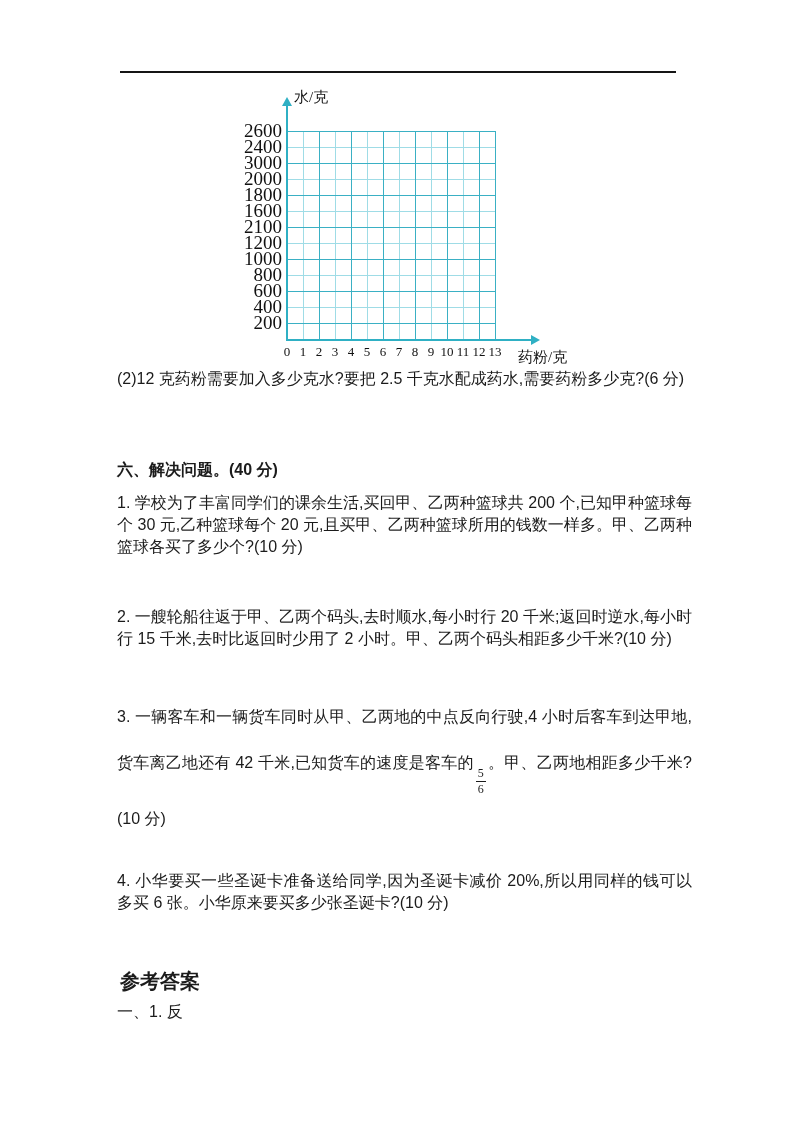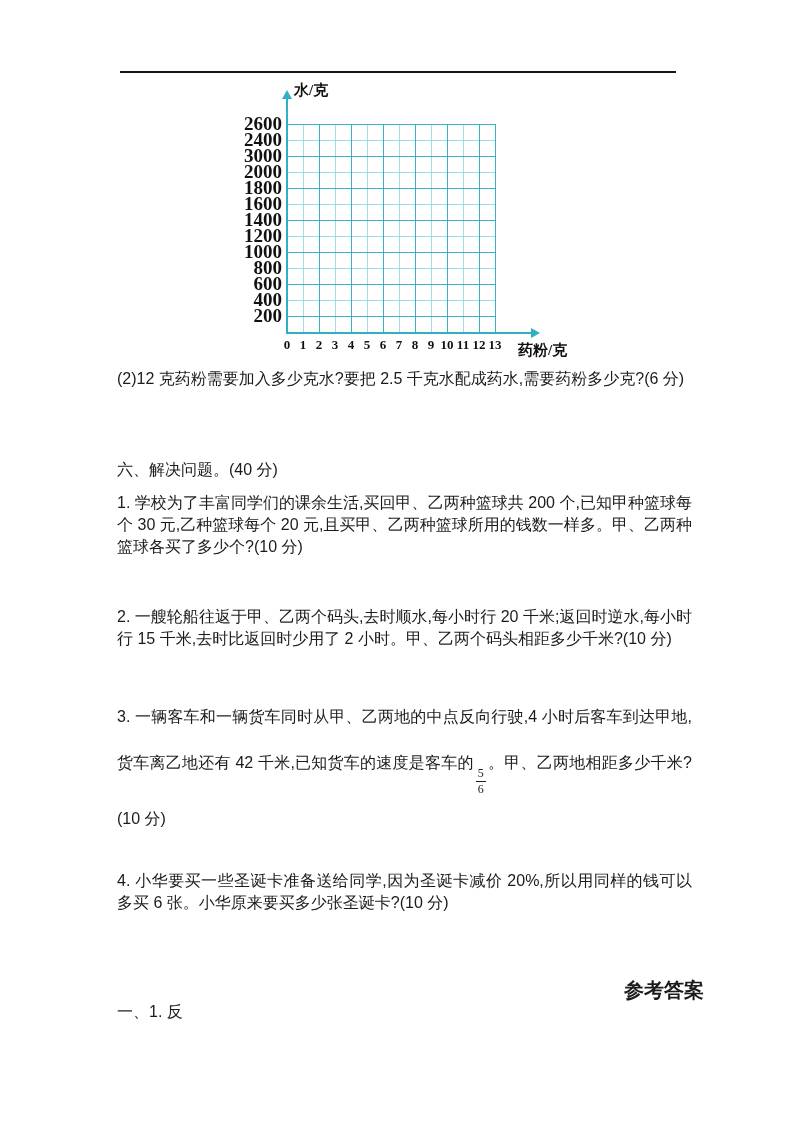--- a/index.html
+++ b/index.html
@@ -5,21 +5,21 @@
   html,body{margin:0;padding:0;background:#ffffff;}
   .page{
     position:relative; width:793px; height:1122px; background:#ffffff;
     font-family:"Liberation Sans", sans-serif; color:#1b1b1b; overflow:hidden;
   }
   .top-rule{
     position:absolute; left:120px; top:71px; width:556px; height:2px; background:#151515;
   }
 
   
-  .chart{ position:absolute; left:230px; top:85px; width:345px; height:290px;font-weight:bold; }
+  .chart{ position:absolute; left:230px; top:92px; width:345px; height:290px; }
   .y-title{
     position:absolute; left:64px; top:-4px;
     font-family:"Liberation Serif", serif; font-size:15px; color:#111; white-space:nowrap;
   }
   .x-title{
     position:absolute; left:288px; top:256px;
     font-family:"Liberation Serif", serif; font-size:15px; color:#111; white-space:nowrap;
   }
   .grid{
     position:absolute; left:57px; top:39px; width:208px; height:208px;
@@ -49,32 +49,32 @@
   .xtick{
     position:absolute; top:252px; width:18px; text-align:center;
     font-family:"Liberation Serif", serif; font-size:13px; line-height:15px; color:#111;
   }
 
   
   .q{
     position:absolute; left:117px; width:575px; margin:0;
     font-size:16px; line-height:22px; text-align:justify;
   }
-  .heading{ font-weight:normal; }
+  .heading{ font-weight:bold; }
   .q3{ line-height:46px; }
   .frac{
     display:inline-flex; flex-direction:column; align-items:center;
     vertical-align:-9px; line-height:1.1; font-size:12px;
     font-family:"Liberation Serif", serif; margin:0 2px;
   }
   .frac .num{ border-bottom:1px solid #1b1b1b; padding:0 2px 1px; }
   .frac .den{ padding-top:1px; }
   .answers-heading{
-    position:absolute; left:117px; top:966px; width:575px; margin:12px;
-    text-align:right; font-size:20px; font-weight:bold; line-height:24px;
+    position:absolute; left:117px; top:966px; width:575px; margin:3px;
+    text-align:left; font-size:20px; font-weight:bold; line-height:24px;
   }
   .answer-line{ position:absolute; left:117px; top:1001px; width:575px; margin:0;
     font-size:16px; line-height:22px; }
 </style>
 </head>
 <body>
 
 <div class="page">
 
   <div class="top-rule"></div>
@@ -86,21 +86,21 @@
     <div class="y-arrow"></div>
     <div class="x-axis"></div>
     <div class="x-arrow"></div>
 
     <span class="ytick" style="top:31px">2600</span>
     <span class="ytick" style="top:47px">2400</span>
     <span class="ytick" style="top:63px">3000</span>
     <span class="ytick" style="top:79px">2000</span>
     <span class="ytick" style="top:95px">1800</span>
     <span class="ytick" style="top:111px">1600</span>
-    <span class="ytick" style="top:127px">1400</span>
+    <span class="ytick" style="top:127px">2100</span>
     <span class="ytick" style="top:143px">1200</span>
     <span class="ytick" style="top:159px">1000</span>
     <span class="ytick" style="top:175px">800</span>
     <span class="ytick" style="top:191px">600</span>
     <span class="ytick" style="top:207px">400</span>
     <span class="ytick" style="top:223px">200</span>
 
     <span class="xtick" style="left:48px">0</span>
     <span class="xtick" style="left:64px">1</span>
     <span class="xtick" style="left:80px">2</span>

